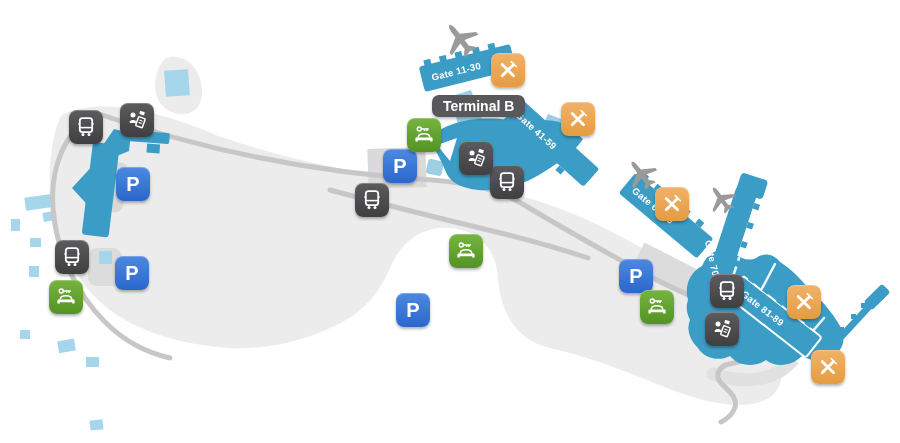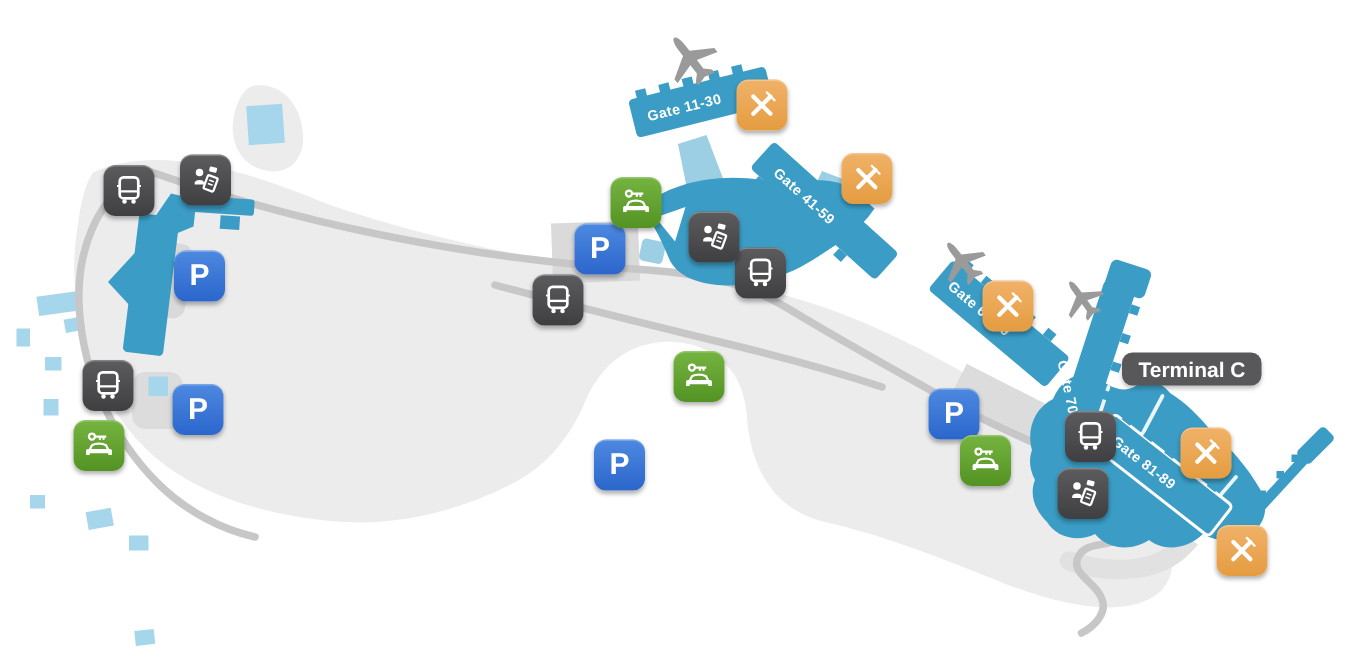--- a/index.html
+++ b/index.html
@@ -214,21 +214,21 @@
       <path d="M0,-15 C1.2,-15 2.2,-12.5 2.2,-8.5 L2.2,-4.5 L13.5,2.5 L13.5,5.2 L2.2,1.8 L2.2,7.5 L5.5,10.8 L5.5,13 L0,11.4 L-5.5,13 L-5.5,10.8 L-2.2,7.5 L-2.2,1.8 L-13.5,5.2 L-13.5,2.5 L-2.2,-4.5 L-2.2,-8.5 C-2.2,-12.5 -1.2,-15 0,-15 Z"></path>
     </g>
     <g transform="translate(642,175) rotate(-38) scale(1.1)" fill="#9a9a9a">
       <path d="M0,-15 C1.2,-15 2.2,-12.5 2.2,-8.5 L2.2,-4.5 L13.5,2.5 L13.5,5.2 L2.2,1.8 L2.2,7.5 L5.5,10.8 L5.5,13 L0,11.4 L-5.5,13 L-5.5,10.8 L-2.2,7.5 L-2.2,1.8 L-13.5,5.2 L-13.5,2.5 L-2.2,-4.5 L-2.2,-8.5 C-2.2,-12.5 -1.2,-15 0,-15 Z"></path>
     </g>
     <g transform="translate(722,200) rotate(-36)" fill="#9a9a9a">
       <path d="M0,-15 C1.2,-15 2.2,-12.5 2.2,-8.5 L2.2,-4.5 L13.5,2.5 L13.5,5.2 L2.2,1.8 L2.2,7.5 L5.5,10.8 L5.5,13 L0,11.4 L-5.5,13 L-5.5,10.8 L-2.2,7.5 L-2.2,1.8 L-13.5,5.2 L-13.5,2.5 L-2.2,-4.5 L-2.2,-8.5 C-2.2,-12.5 -1.2,-15 0,-15 Z"></path>
     </g>
   </svg>
 
-  <div class="pill" style="left:748px;top:235px;">Terminal C</div>
+  <div class="pill" style="left:432px;top:95px;">Terminal B</div>
 
   <div class="marker dark" style="left:69px;top:110px;">
       <svg viewBox="0 0 24 24">
         <use href="#sym-bus"></use>
       </svg>
     </div>
   <div class="marker dark" style="left:55px;top:240px;">
       <svg viewBox="0 0 24 24">
         <use href="#sym-bus"></use>
       </svg>

